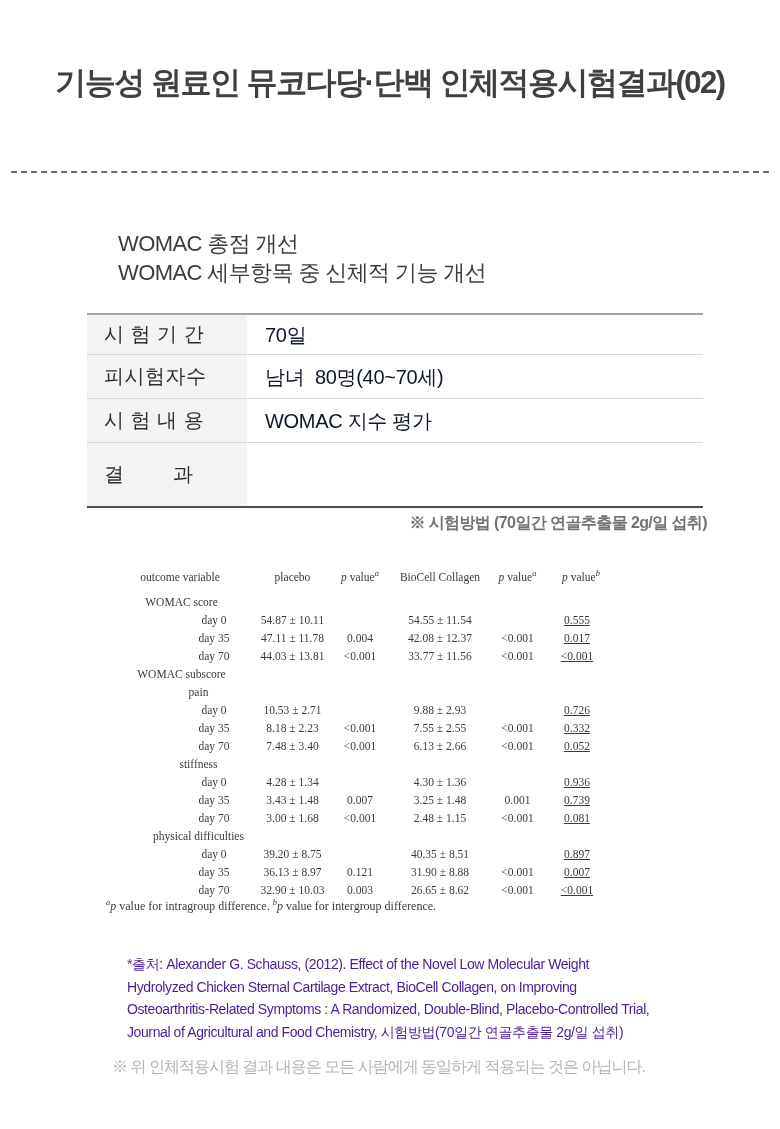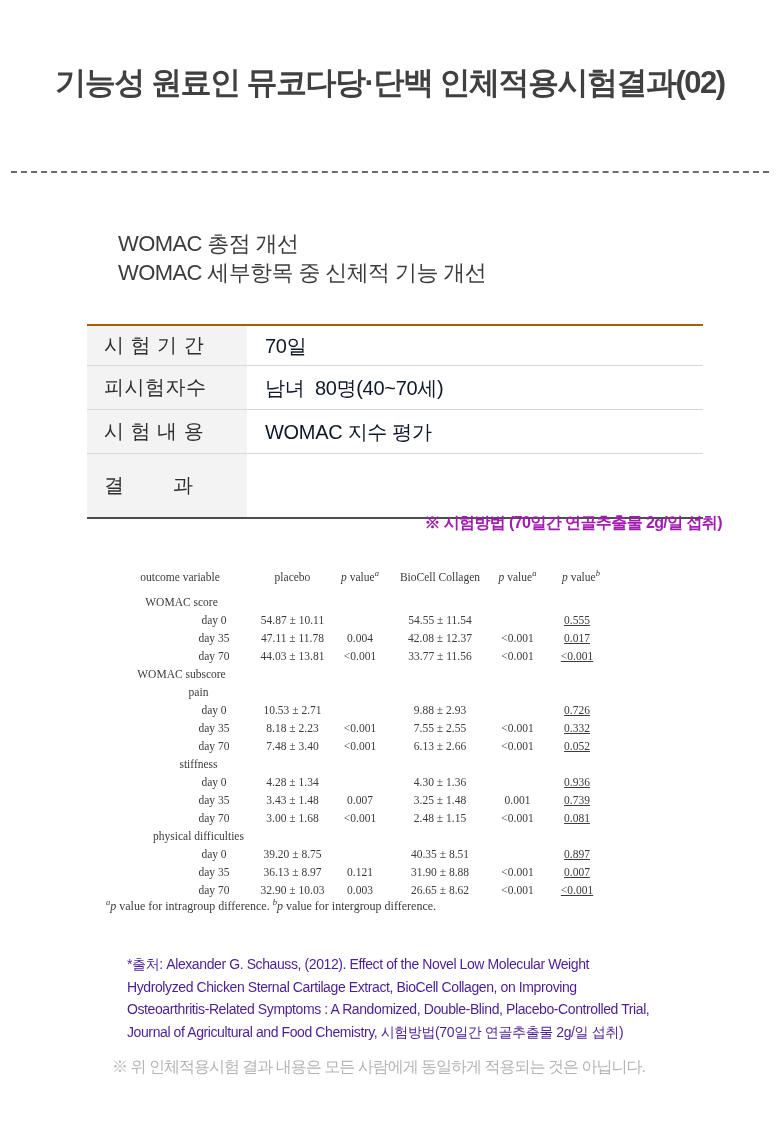--- a/index.html
+++ b/index.html
@@ -28,22 +28,22 @@
   
   .heading {
     position: absolute; top: 229px; left: 118px;
     font-size: 22px; color: #3c3c3c;
     line-height: 29px; letter-spacing: -0.6px;
     font-weight: 400;
   }
 
   
   .summary {
-    position: absolute; top: 324px; left: 87px; width: 616px;
-    border-top: 2px solid #a16207;
+    position: absolute; top: 313px; left: 87px; width: 616px;
+    border-top: 2px solid #a3a3a3;
     border-bottom: 2px solid #4d4d4d;
   }
   .s-row { display: flex; border-bottom: 1px solid #d8d8d8; }
   .s-row:last-child { border-bottom: none; }
   .s-label {
     width: 160px; flex: 0 0 160px;
     background: #f3f3f3;
     display: flex; align-items: center;
     padding-left: 17px; box-sizing: border-box;
     font-size: 20px; color: #2f2f2f;
@@ -56,24 +56,24 @@
     font-size: 20px; color: #0f172a;
     line-height: 26px; white-space: pre; letter-spacing: -0.3px;
   }
   .row-h1 { min-height: 39px; }
   .row-h2 { min-height: 43px; }
   .row-h3 { min-height: 43px; }
   .row-h4 { min-height: 63px; }
 
   
   .note {
-    position: absolute; top: 513px; left: 104px; width: 618px;
+    position: absolute; top: 513px; left: 89px; width: 618px;
     text-align: right;
     font-size: 16px; font-weight: 600;
-    color: #a21caf; letter-spacing: -0.6px;
+    color: #737373; letter-spacing: -0.6px;
   }
 
   
   .scan {
     position: absolute; top: 566px; left: 105px; width: 512px;
     font-family: "Liberation Serif", "DejaVu Serif", serif;
     color: #3b3b3b;
   }
   .scan-table { width: 512px; border-collapse: collapse; table-layout: fixed; }
   .scan-table th, .scan-table td {

